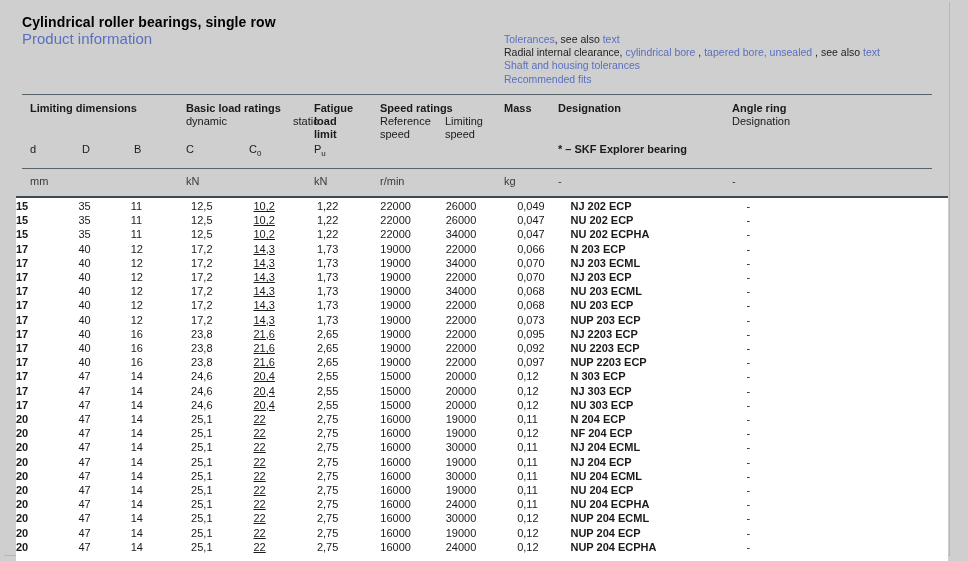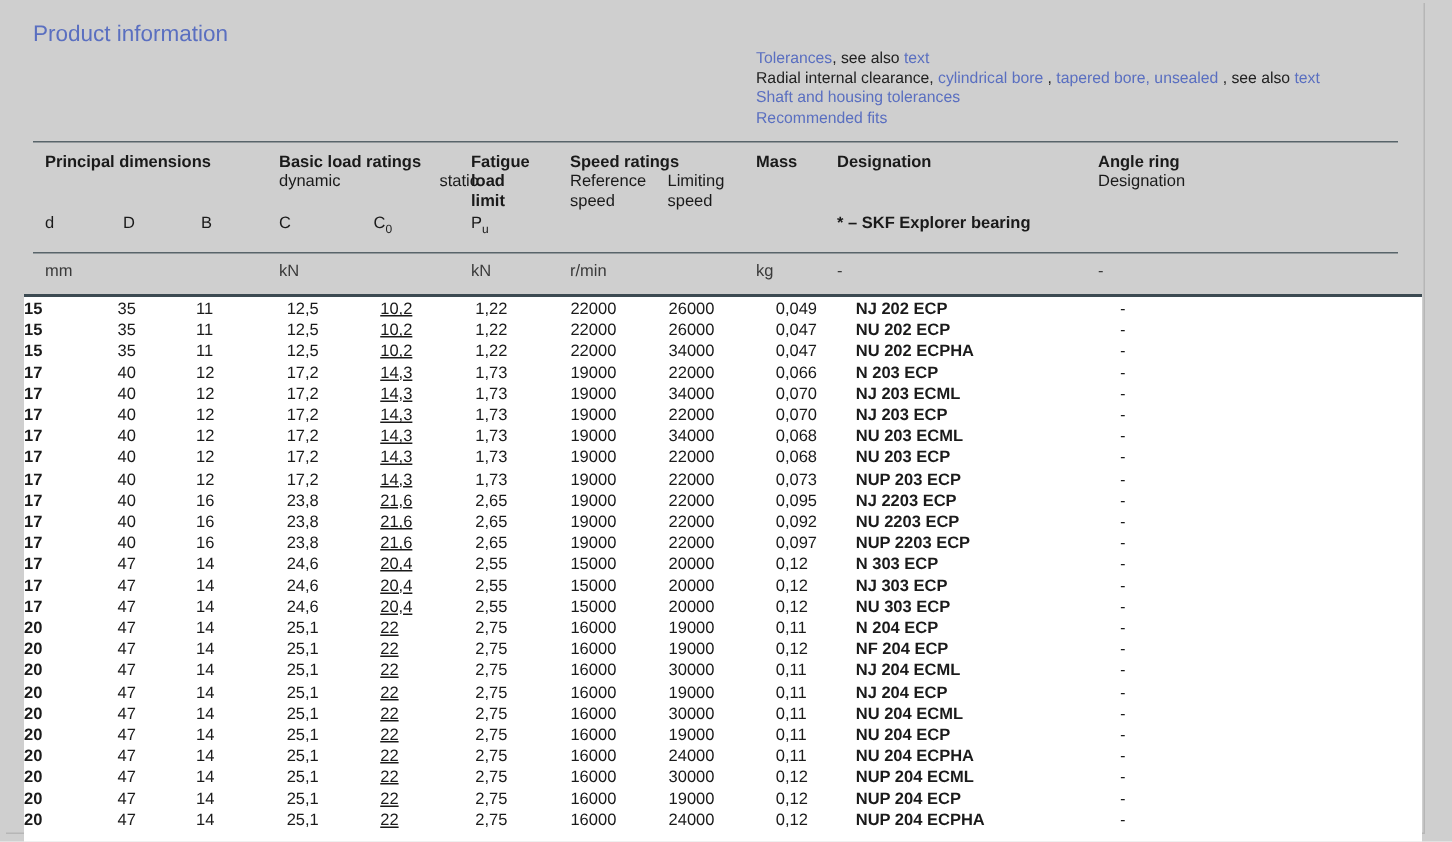--- a/index.html
+++ b/index.html
@@ -187,41 +187,42 @@
 </style>
 </head>
 <body>
 
 <div id="page">
   <div class="frame">
 
     <div class="header-band">
 
       <div class="title-block">
+        <div class="page-title">Cylindrical roller bearings, single row</div>
         <span class="product-info-link">Product information</span>
       </div>
 
       <div class="links-block">
         <span class="row"><a class="lnk">Tolerances</a><span class="plain">, see also </span><a class="lnk">text</a></span>
 
         <span class="row"><span class="plain">Radial internal clearance,</span> <a class="lnk">cylindrical bore</a><span class="plain"> , </span><a class="lnk">tapered bore, unsealed</a><span class="plain"> , see also </span><a class="lnk">text</a></span>
 
         <span class="row"><a class="lnk">Shaft and housing tolerances</a></span>
 
         <span class="row"><a class="lnk">Recommended fits</a></span>
       </div>
     </div>
 
     <div class="tbl-wrap">
 
       <div class="hdr-rule-top"></div>
 
       <div class="head-area">
 
-        <div class="hcell b" style="left:26px;  top:8px;">Principal dimensions</div>
+        <div class="hcell b" style="left:26px;  top:8px;">Limiting dimensions</div>
         <div class="hcell b" style="left:182px; top:8px;">Basic load ratings</div>
         <div class="hcell" style="left:182px; top:21px;">dynamic</div>
         <div class="hcell" style="left:245px; top:21px;margin-left:44px;">static</div>
 
         <div class="hcell b" style="left:310px; top:8px;">Fatigue</div>
         <div class="hcell b" style="left:310px; top:21px;">load</div>
         <div class="hcell b" style="left:310px; top:34px;">limit</div>
 
         <div class="hcell b" style="left:376px; top:8px;">Speed ratings</div>
         <div class="hcell" style="left:376px; top:21px;">Reference</div>

